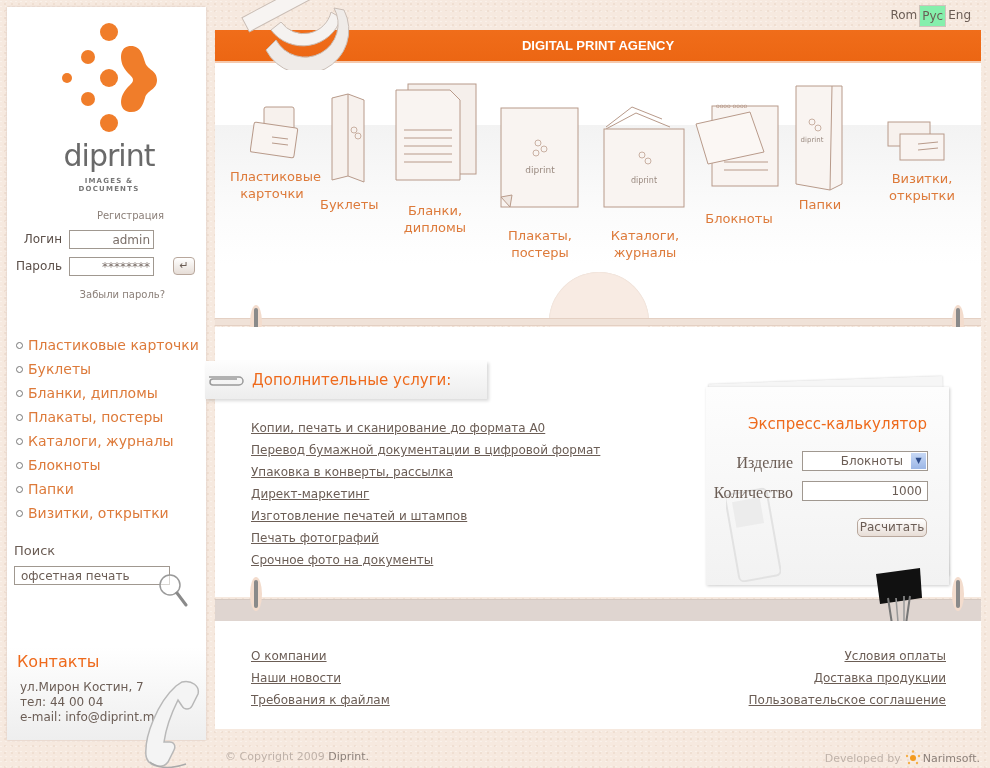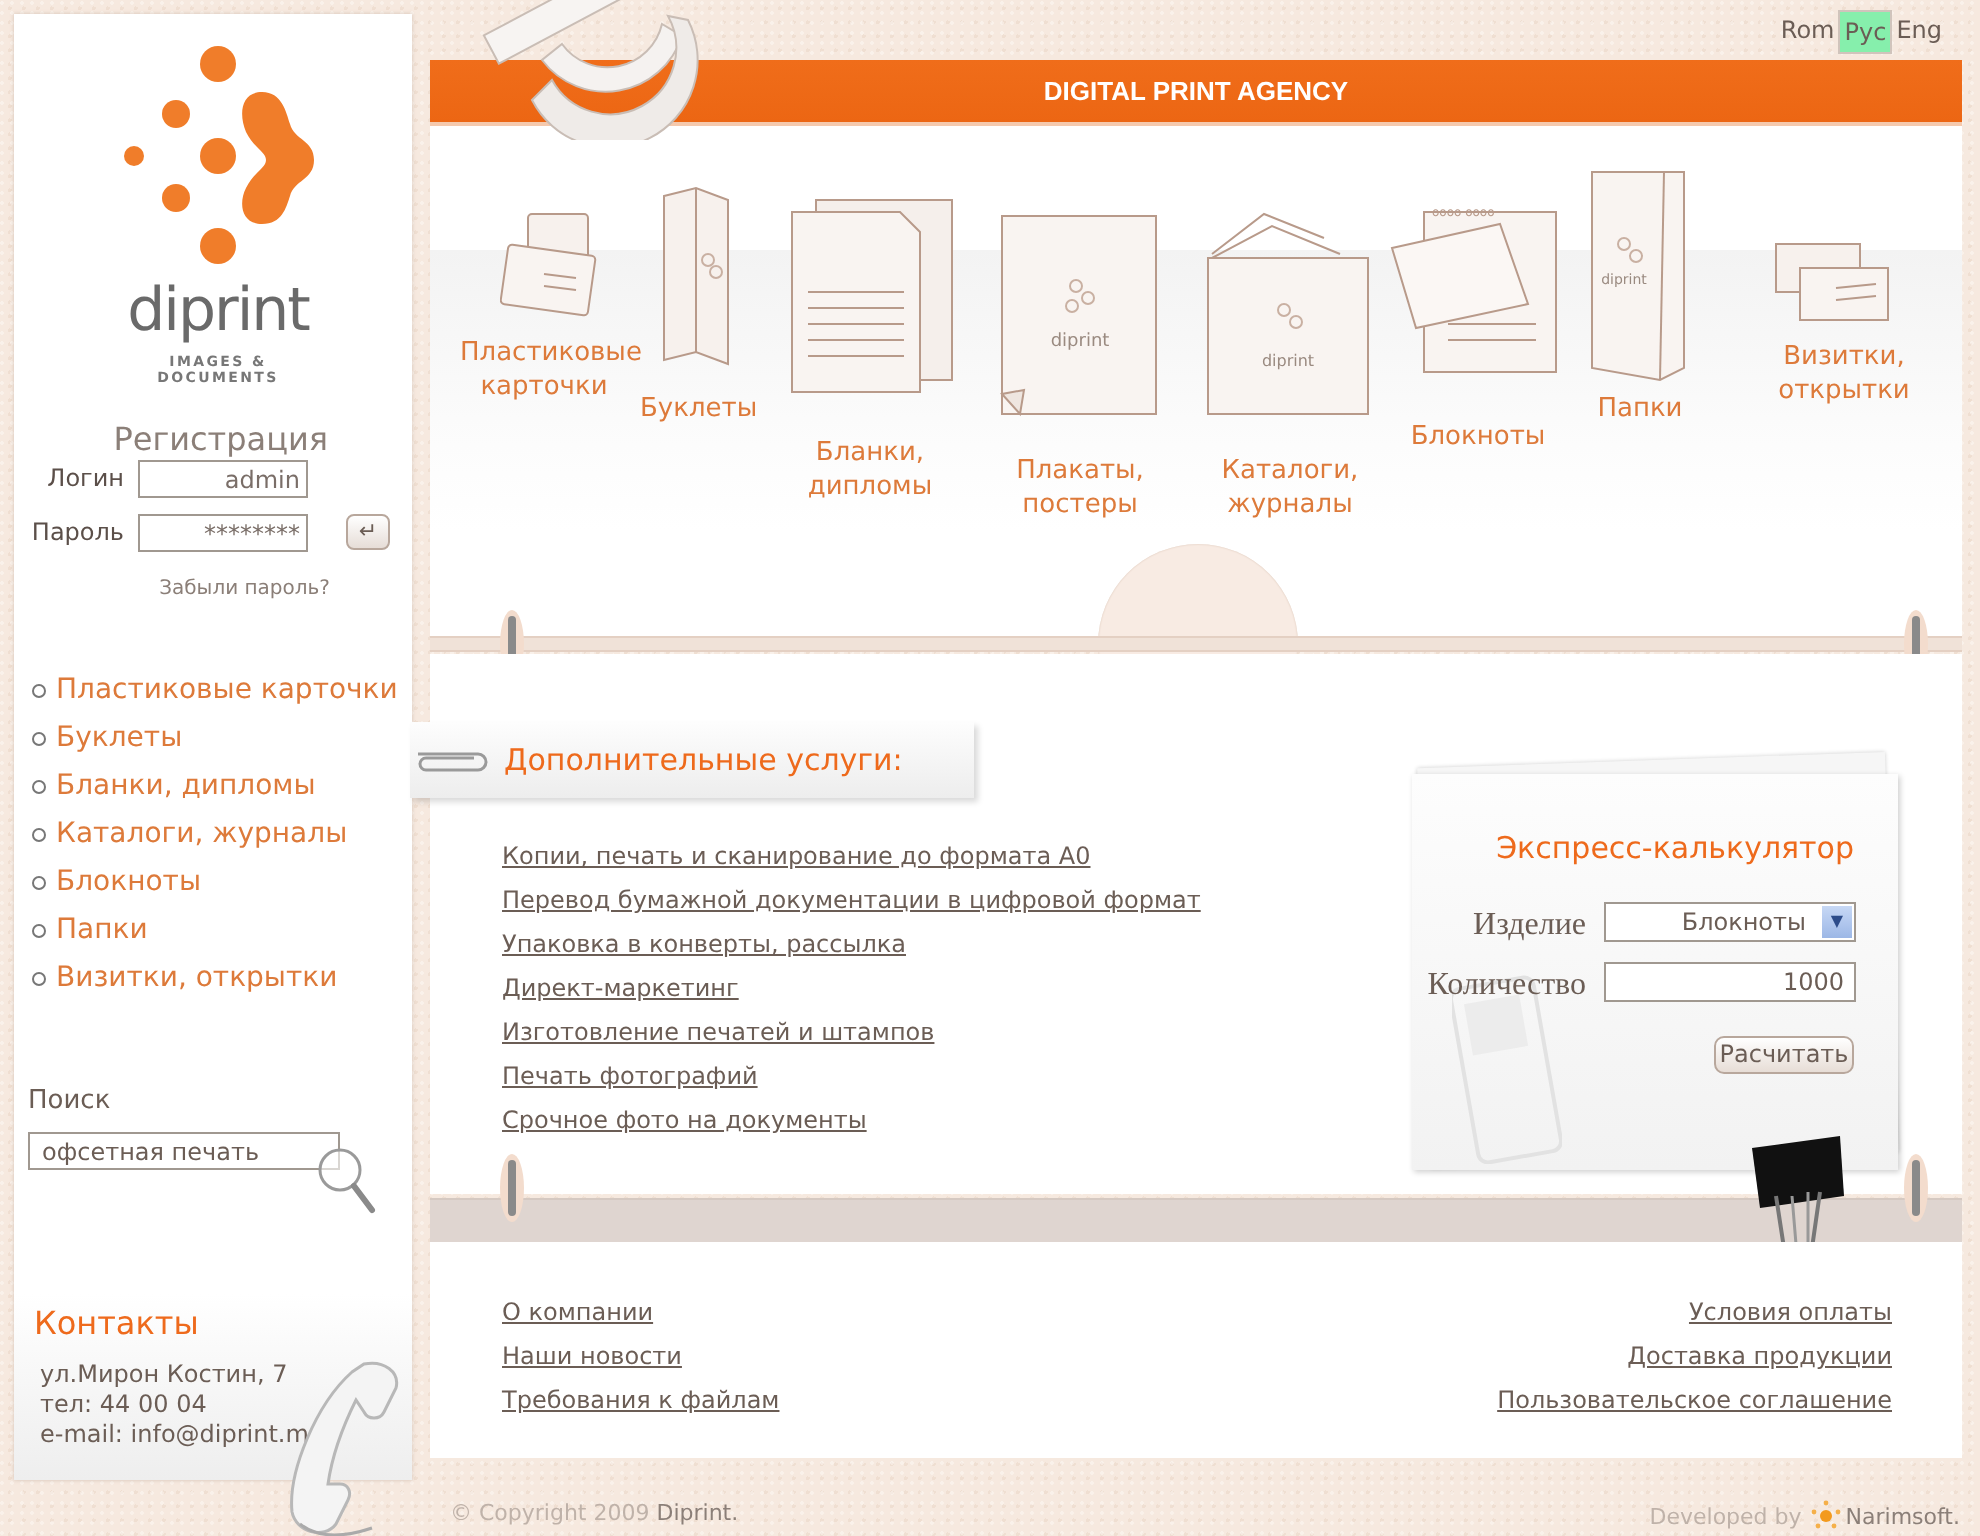--- a/index.html
+++ b/index.html
@@ -25,21 +25,21 @@
   .logo { position: absolute; left: 52px; top: 13px; width: 100px; height: 160px; }
   .logo-word {
     position: absolute; left: 0; top: 118px; width: 100%; text-align: center;
     font-size: 30px; color: #6a6a6a; font-family: "DejaVu Sans", sans-serif; letter-spacing: -1px;
   }
   .logo-tag {
     position: absolute; left: -5px; top: 157px; width: 110px; text-align: center;
     font-size: 7px; letter-spacing: 1.2px; color: #777; font-weight: bold;
   }
   .login { position: absolute; left: 0; top: 200px; width: 199px; }
-  .reg-link { position: absolute; right: 42px; top: 3px; font-size: 16px; color: #8b7f78; text-decoration: none; }
+  .reg-link { position: absolute; right: 42px; top: 3px; font-size: 10px; color: #8b7f78; text-decoration: none; }
   .login-row { position: absolute; left: 0; width: 199px; height: 20px; }
   .login-row label { position: absolute; right: 144px; top: 2px; font-size: 12px; color: #5b4f49; }
   .login-row input {
     position: absolute; left: 62px; top: 0; width: 85px; height: 19px;
     border: 1px solid #a09890; background: #fff; text-align: right; padding-right: 3px;
     font-family: "DejaVu Sans", sans-serif; font-size: 12px; color: #7a6e68;
   }
   .enter-btn {
     position: absolute; left: 166px; top: 0; width: 22px; height: 18px;
     border: 1px solid #b8a79c; border-radius: 4px;
@@ -203,20 +203,24 @@
     <li>
         <span class="bullet"></span>
         <a href="#">Буклеты</a>
       </li>
     <li>
         <span class="bullet"></span>
         <a href="#">Бланки, дипломы</a>
       </li>
     <li>
         <span class="bullet"></span>
+        <a href="#">Плакаты, постеры</a>
+      </li>
+    <li>
+        <span class="bullet"></span>
         <a href="#">Каталоги, журналы</a>
       </li>
     <li>
         <span class="bullet"></span>
         <a href="#">Блокноты</a>
       </li>
     <li>
         <span class="bullet"></span>
         <a href="#">Папки</a>
       </li>
@@ -280,21 +284,21 @@
     <path d="M2 6 L18 2 L34 8 L34 90 L18 84 L2 88 Z" fill="#f7f1ed" stroke="#b89a8a"></path>
     <line x1="18" y1="2" x2="18" y2="84" stroke="#b89a8a"></line>
     <circle cx="24" cy="38" r="3" fill="none" stroke="#c9b0a2"></circle>
       <circle cx="28" cy="44" r="3" fill="none" stroke="#c9b0a2"></circle>
   </svg>
   <span class="lbl" style="left:2px;top:106px;width:56px;text-align:center">
     <span>Буклеты</span>
   </span>
 </a>
 
-<a class="product" href="#" style="left:392px;top:96px;width:90px;height:160px">
+<a class="product" href="#" style="left:392px;top:80px;width:90px;height:160px">
   <svg style="left:2px;top:2px" width="84" height="100" viewBox="0 0 84 100">
     <rect x="14" y="2" width="68" height="90" fill="#f5efeb" stroke="#b89a8a"></rect>
     <path d="M2 8 L56 8 L66 18 L66 98 L2 98 Z" fill="#f9f4f1" stroke="#b89a8a"></path>
     <line x1="10" y1="48" x2="58" y2="48" stroke="#b89a8a"></line>
       <line x1="10" y1="56" x2="58" y2="56" stroke="#b89a8a"></line>
     <line x1="10" y1="64" x2="58" y2="64" stroke="#b89a8a"></line>
       <line x1="10" y1="72" x2="58" y2="72" stroke="#b89a8a"></line>
     <line x1="10" y1="80" x2="58" y2="80" stroke="#b89a8a"></line>
   </svg>
   <span class="lbl" style="left:0;top:122px;width:86px;text-align:center">

